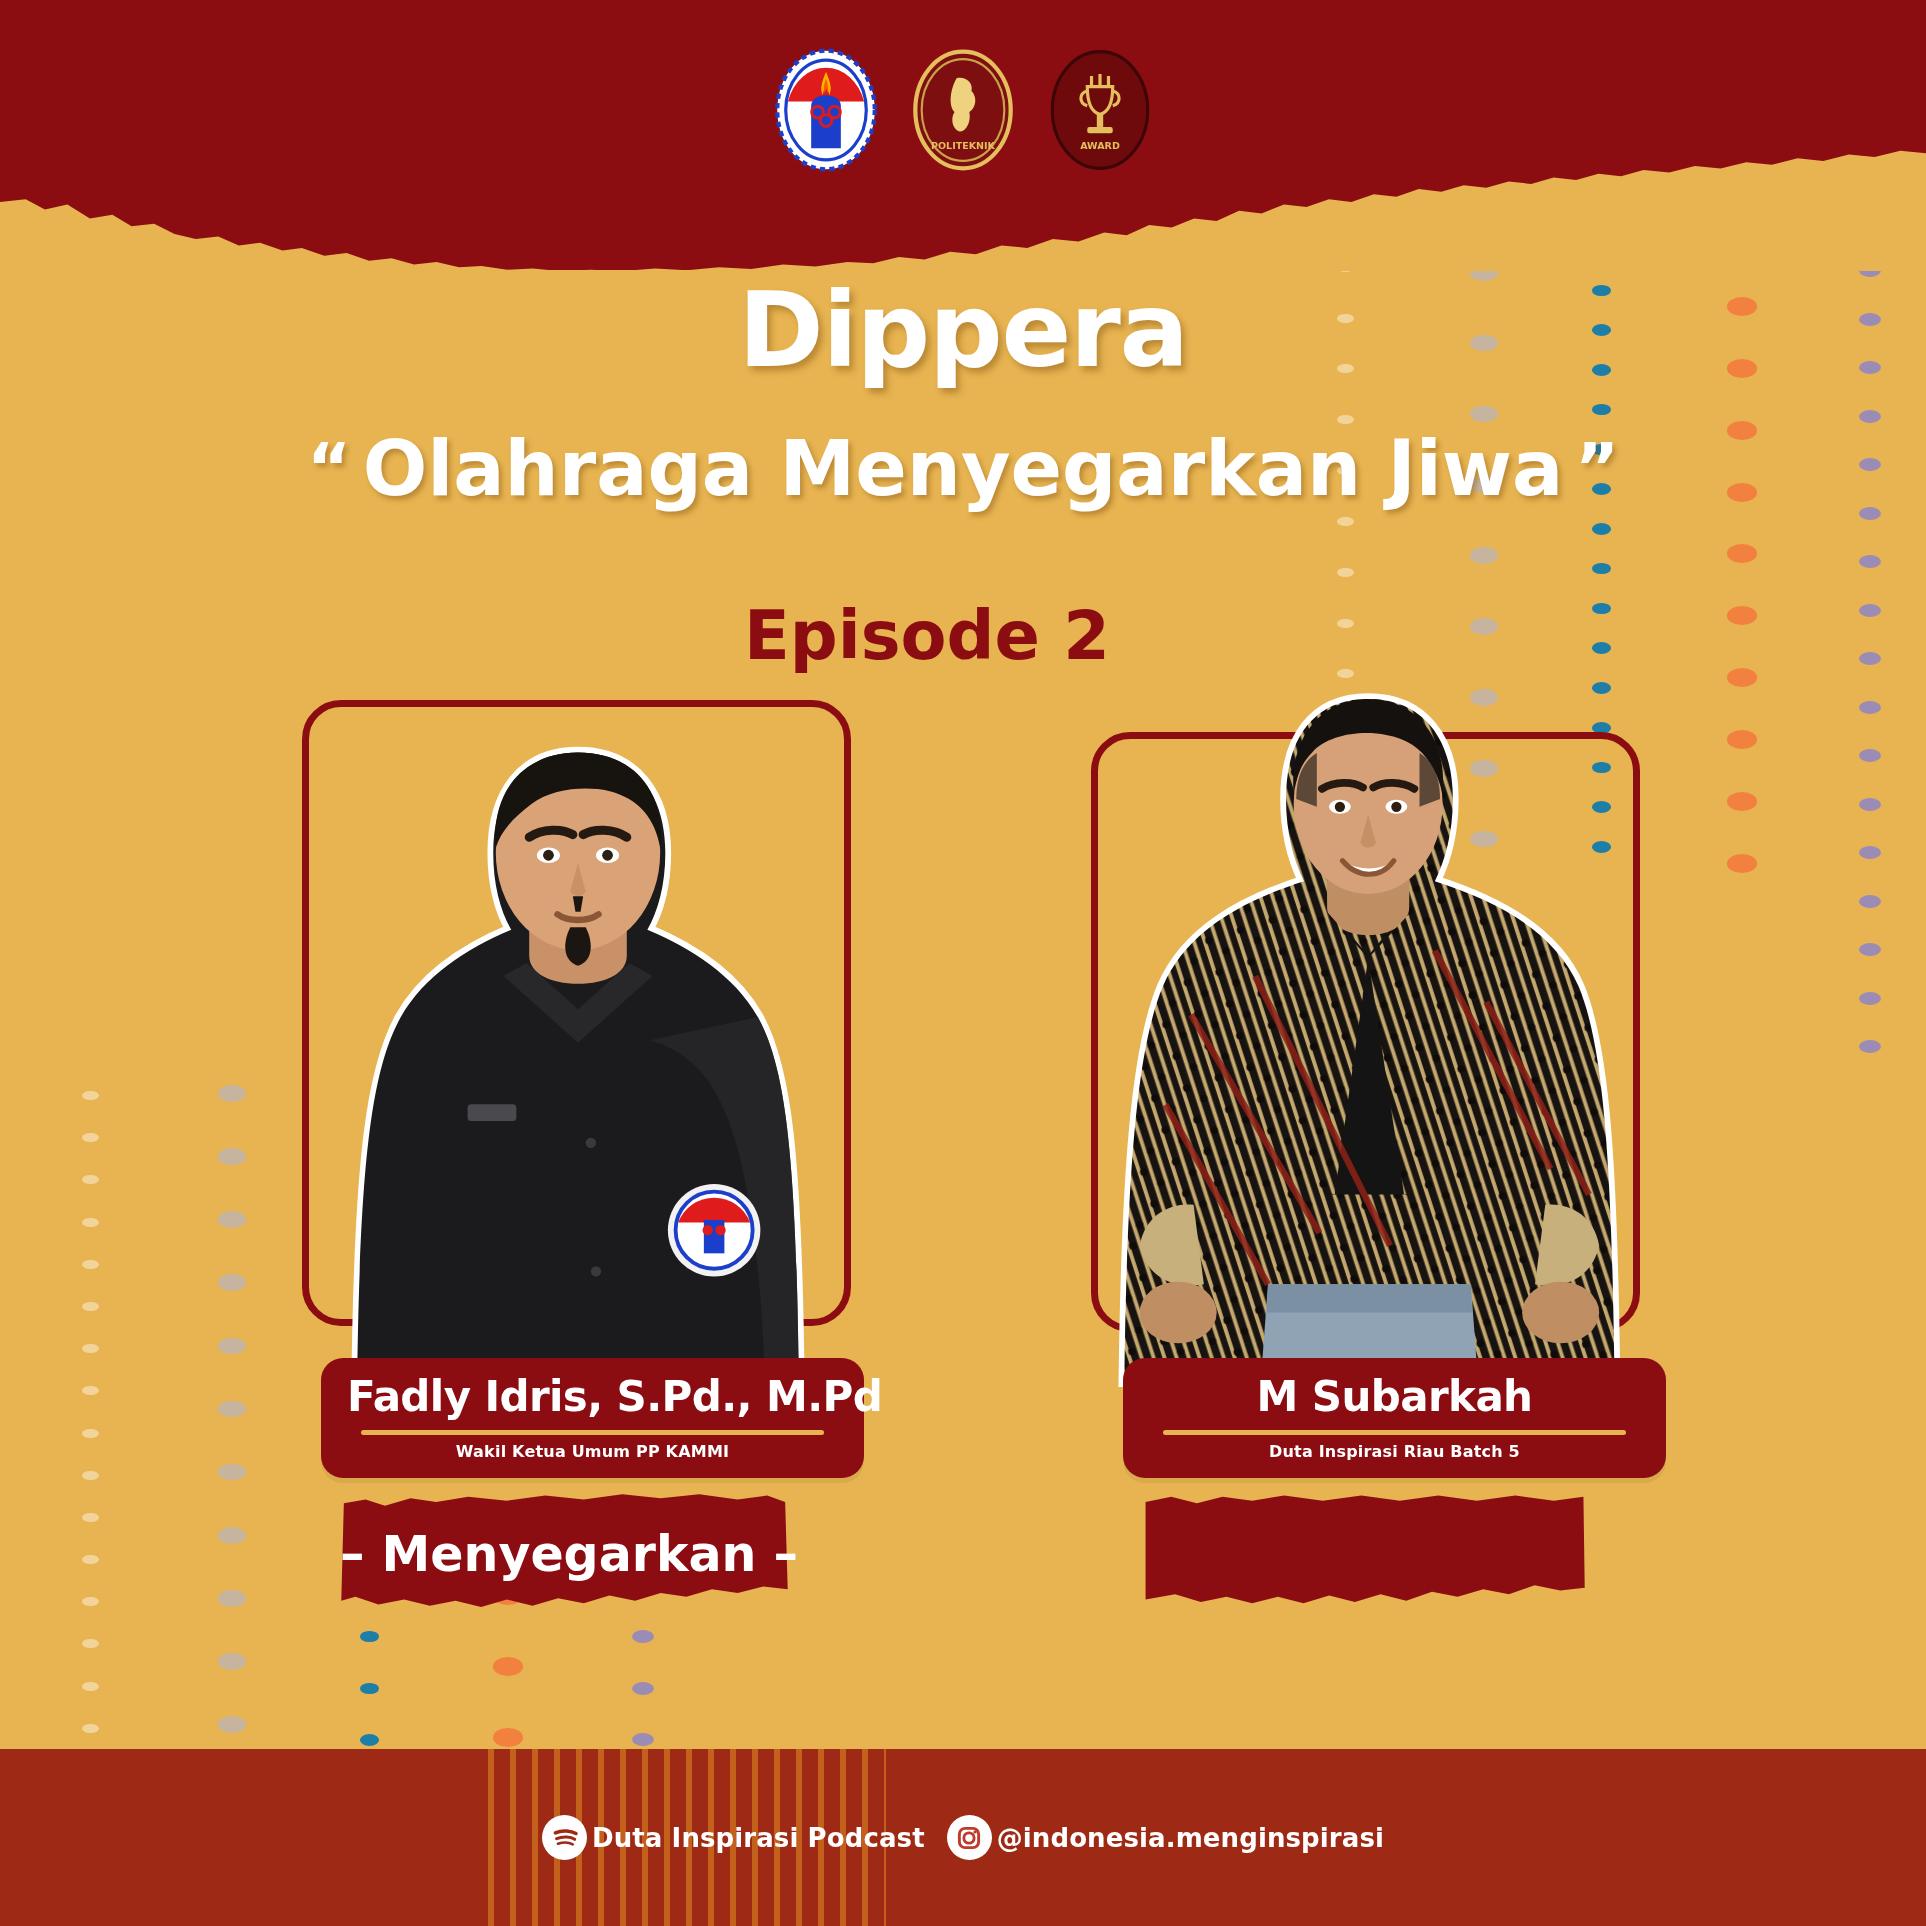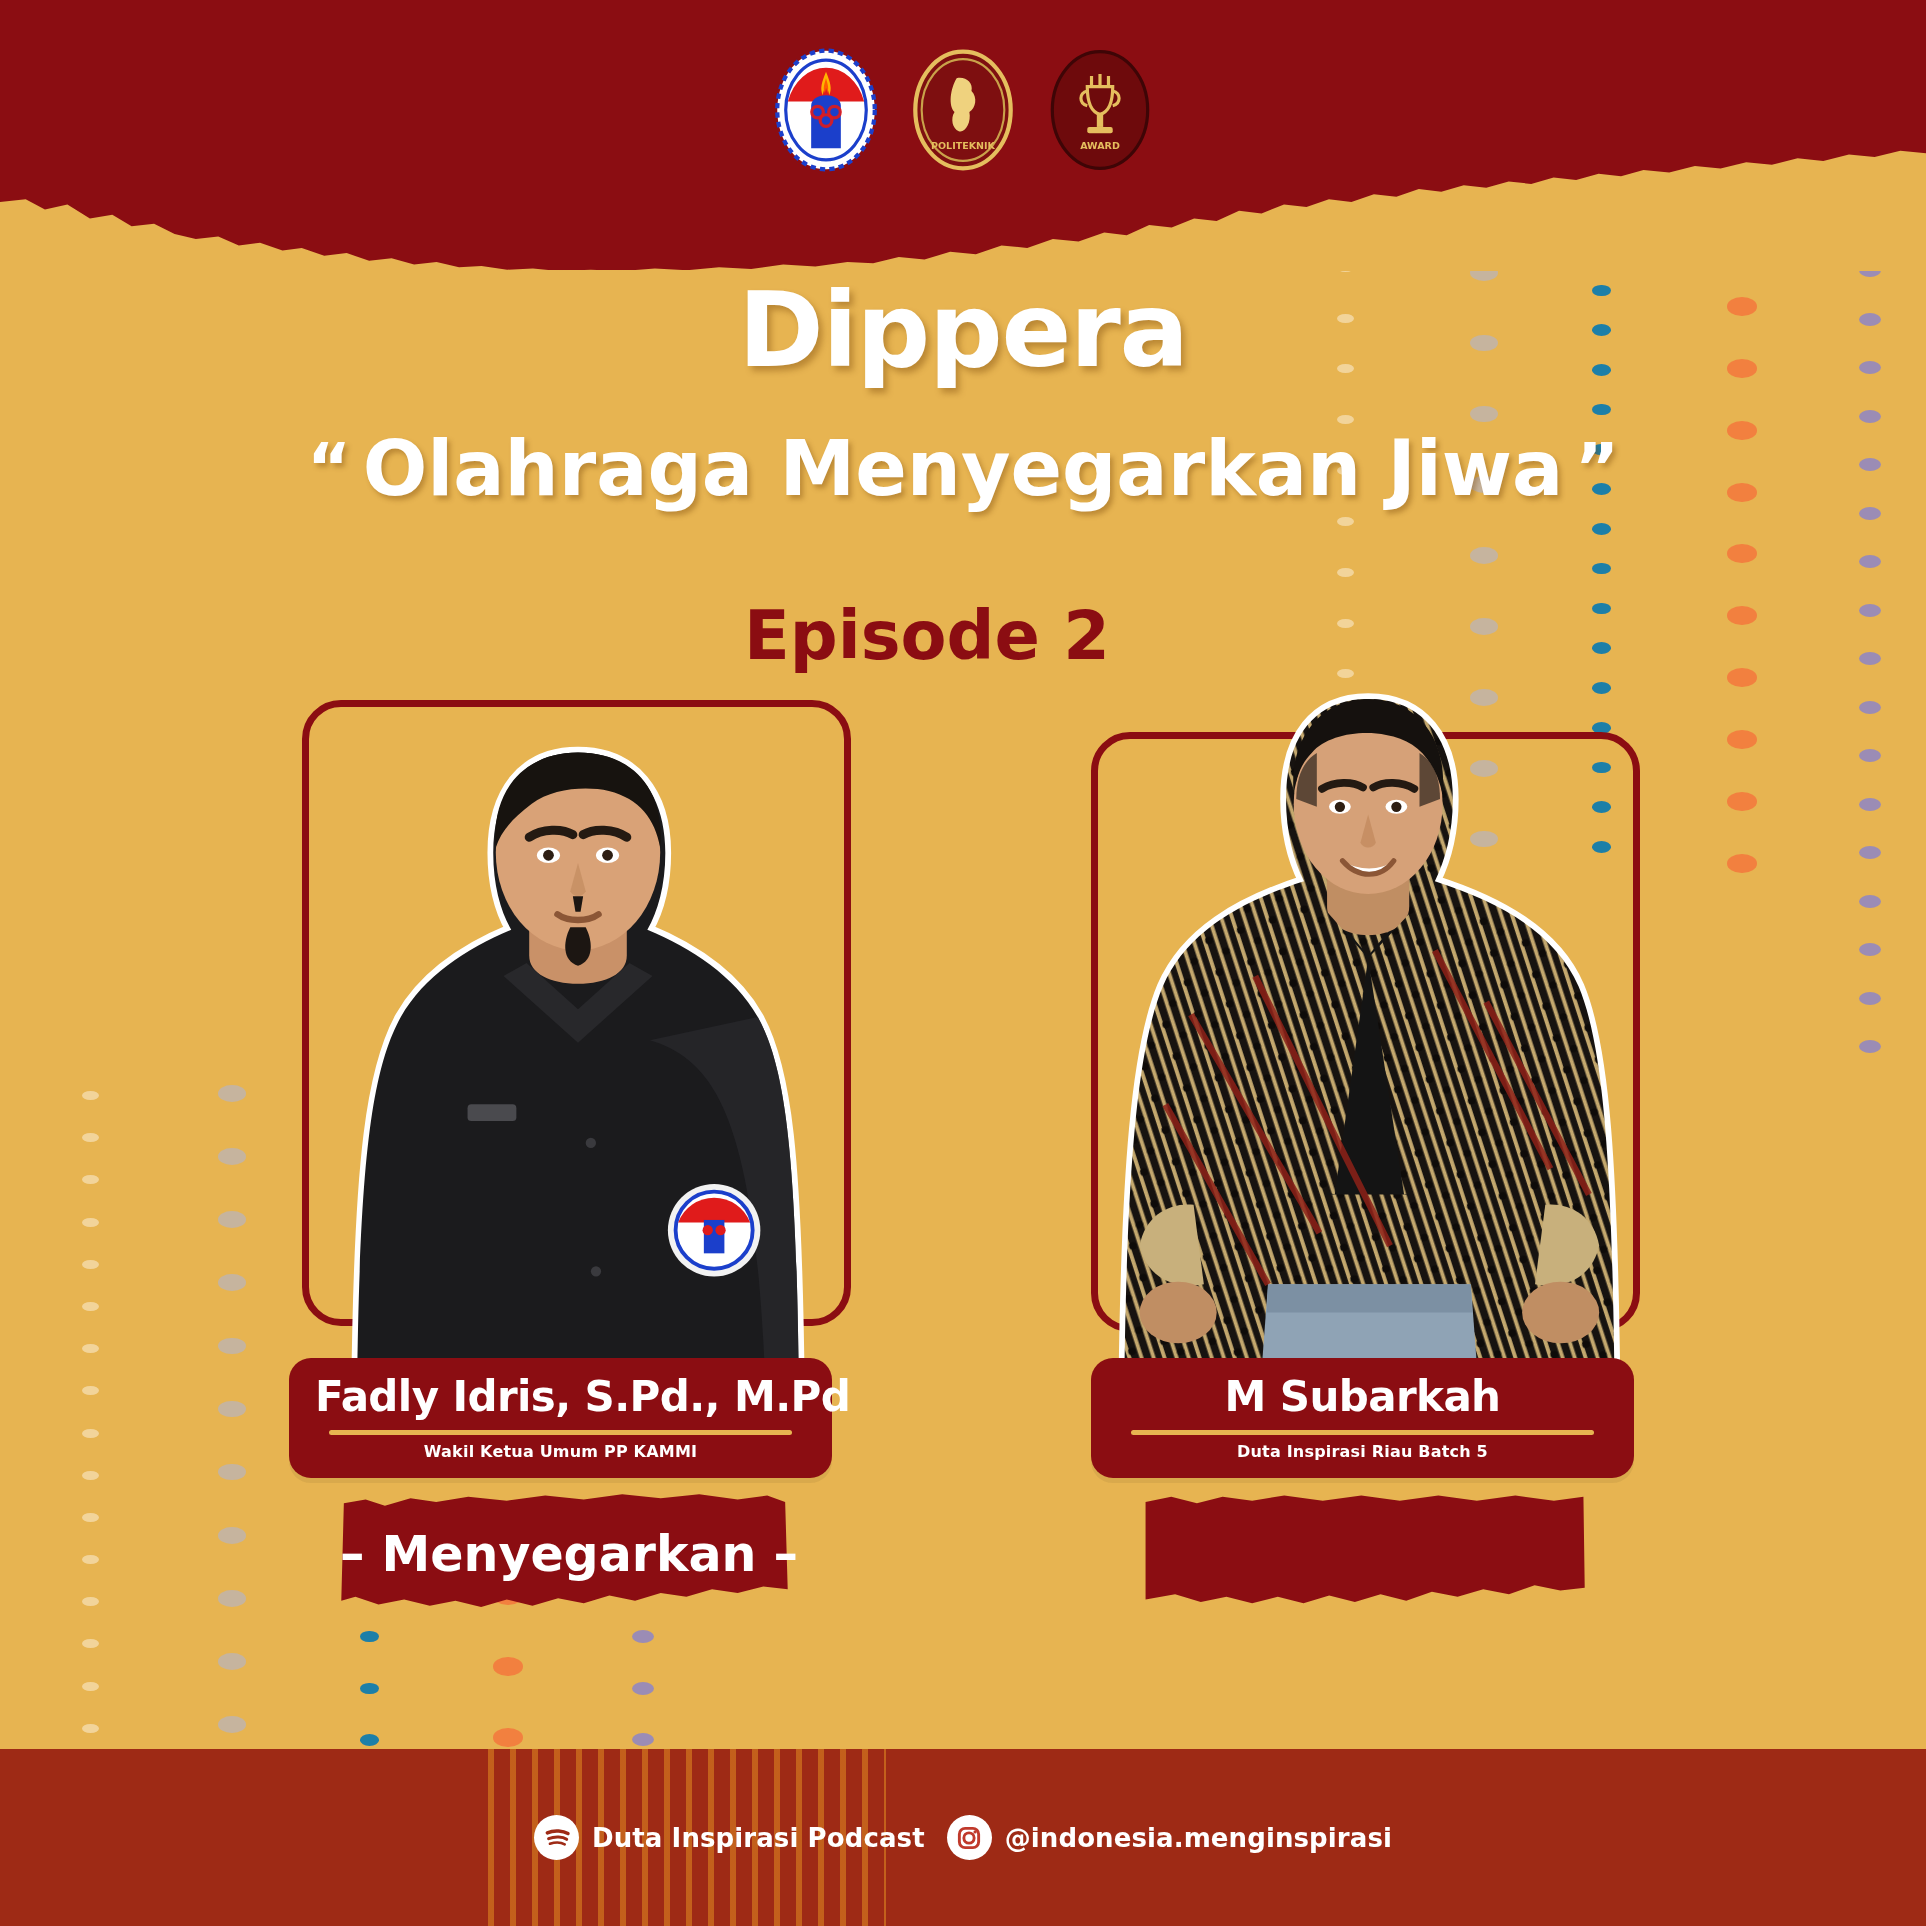--- a/index.html
+++ b/index.html
@@ -65,20 +65,21 @@
 
   .person{position:absolute;z-index:5;}
   .person svg{display:block;}
 
   
   .plate{
     position:absolute;z-index:7;
     background:#8B0D12;border-radius:22px;
     padding:14px 26px 16.7px 26px;text-align:center;
     box-shadow:0 5.1px 0 rgba(0,0,0,.06);
+    margin-left:32px;
   }
   .plateL{left:289px;top:1358px;width:543px;}
   .plateR{left:1091px;top:1358px;width:543px;}
   .plate .nm{
     color:#fff;font-size:42px;font-weight:bold;letter-spacing:-0.6px;white-space:nowrap;
     font-family:"DejaVu Sans", sans-serif;
   }
   .plate .rule{
     height:4.5px;background:#E7B451;margin:9px 14px 7.7px 14px;border-radius:2.6px;
   }
@@ -106,21 +107,21 @@
   .stripes{
     position:absolute;left:488px;top:0;width:398px;height:177px;
     background:repeating-linear-gradient(90deg,#C5631C 0 6.4px,transparent 6.4px 22px);
     opacity:.95;
   }
   .social{
     position:absolute;left:0;top:0;width:1926px;height:177px;
     display:flex;align-items:center;justify-content:center;gap:22px;
     z-index:3;
   }
-  .social .itm{display:flex;align-items:center;gap:13px;}
+  .social .itm{display:flex;align-items:center;gap:5px;}
   .social .itm span{
     color:#fff;font-size:26px;font-weight:bold;letter-spacing:0.1px;white-space:nowrap;
     font-family:"DejaVu Sans", sans-serif;
   }
   .ic{width:45px;height:45px;border-radius:50%;background:#fff;display:flex;align-items:center;justify-content:center;flex:0 0 auto;}
   .ic svg{display:block;}
 </style>
 </head>
 <body>
 

